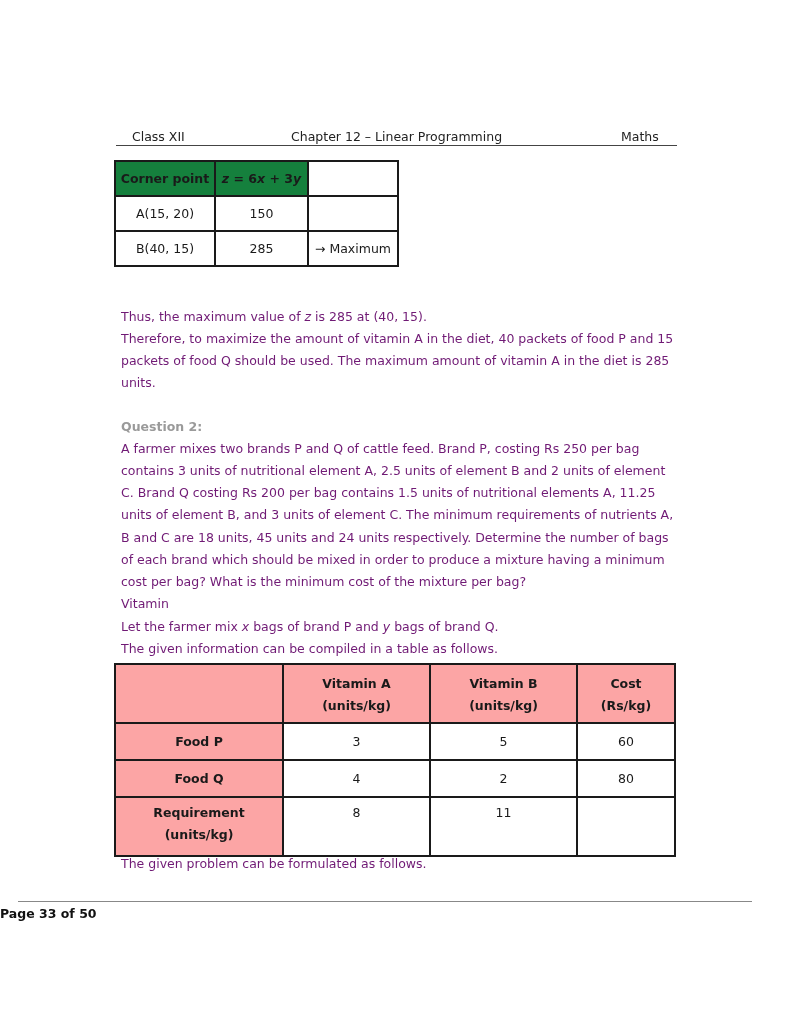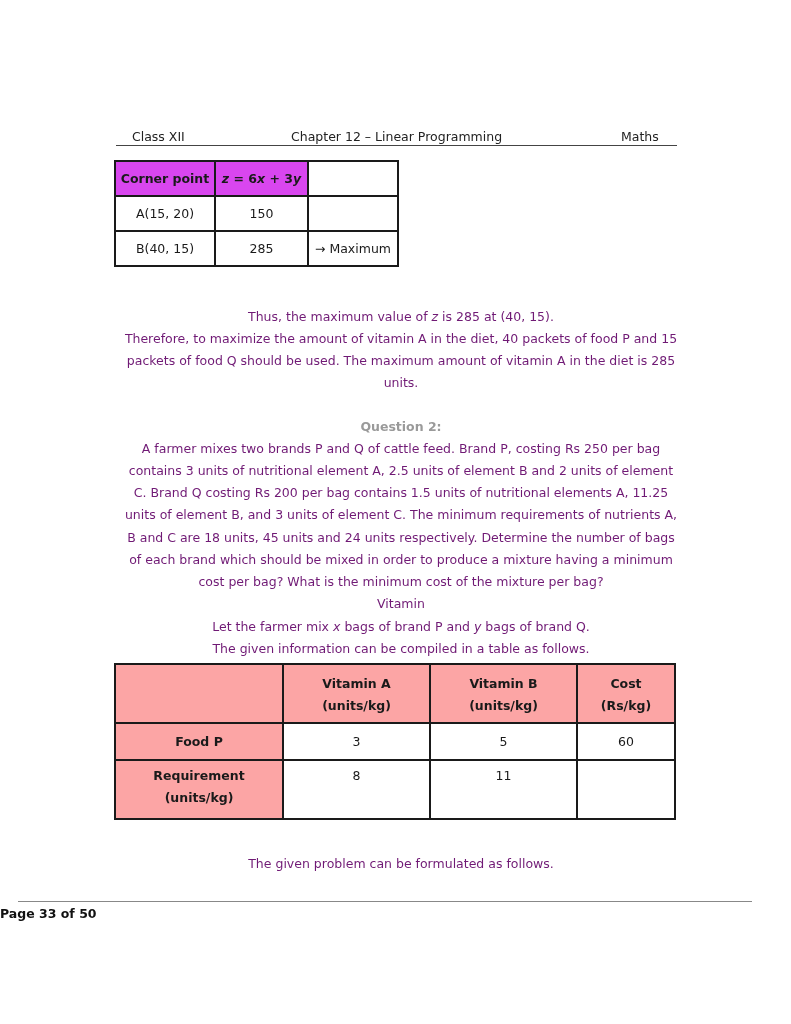--- a/index.html
+++ b/index.html
@@ -1,29 +1,29 @@
 <!DOCTYPE html>
 <html><head>
 <meta charset="utf-8">
 <style>
   html, body { margin: 0; padding: 0; }
   body {
     width: 791px; height: 1024px; background: #ffffff; position: relative;
     font-family: "DejaVu Sans", "Liberation Sans", sans-serif;
     color: #1a1a1a; overflow: hidden;
   }
-  .abs { position: absolute; text-align: center; }
+  .abs { position: absolute; }
   .hdr { top: 129px; font-size: 12.5px; color: #222; }
   .hdr-rule { left: 116px; top: 145px; width: 561px; height: 0; border-top: 1.5px solid #444; }
   .txt { left: 121px; font-size: 12.5px; line-height: 22px; width: 560px; color: #701a75; }
   .q-title { font-weight: bold; color: #9a9a9a; }
   table { border-collapse: collapse; position: absolute; }
   td { border: 2px solid #1a1a1a; font-size: 12.5px; text-align: center; padding: 0; color: #1a1a1a; }
   .t1 td { height: 33px; }
-  .t1 .th { background: #d946ef; font-weight: bold; }
+  .t1 .th { background: #15803d; font-weight: bold; }
   .t2 td { vertical-align: top; }
   .t2 .th { background: #fca5a5; font-weight: bold; }
   .t2 .cell-text { padding-top: 8px; line-height: 22px; }
   .t2 .mid { vertical-align: middle; }
   .foot-rule { left: 18px; top: 901px; width: 734px; height: 0; border-top: 1.5px solid #888; }
   .page-num { left: 0; width: 791px; top: 906px; text-align: left; font-weight: bold; font-size: 12.5px; color: #111; }
   i { font-style: italic; }
 </style>
 </head>
 <body>
@@ -93,20 +93,26 @@
           </div>
     </td>
   </tr>
   <tr>
     <td class="th mid" style="height:35px">Food P</td>
     <td class="mid">3</td>
     <td class="mid">5</td>
     <td class="mid">60</td>
   </tr>
   <tr>
+    <td class="th mid" style="height:35px">Food Q</td>
+    <td class="mid">4</td>
+    <td class="mid">2</td>
+    <td class="mid">80</td>
+  </tr>
+  <tr>
     <td class="th" style="height:57px">
       <div class="cell-text" style="padding-top:4px">
             <div>Requirement</div>
             <div>(units/kg)</div>
           </div>
     </td>
     <td>
           <div class="cell-text" style="padding-top:4px">8</div>
         </td>
     <td>

